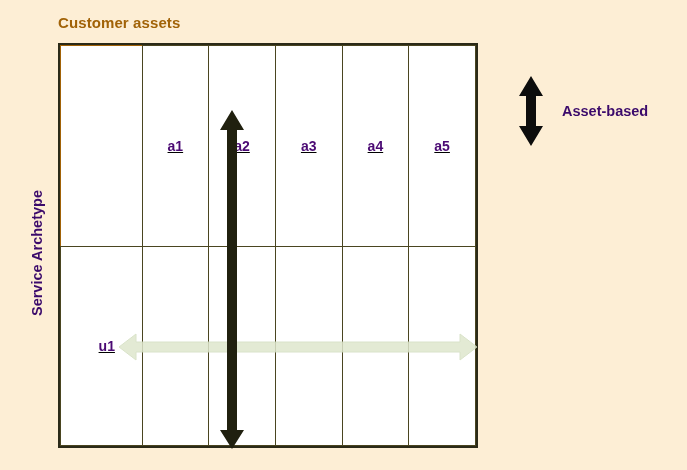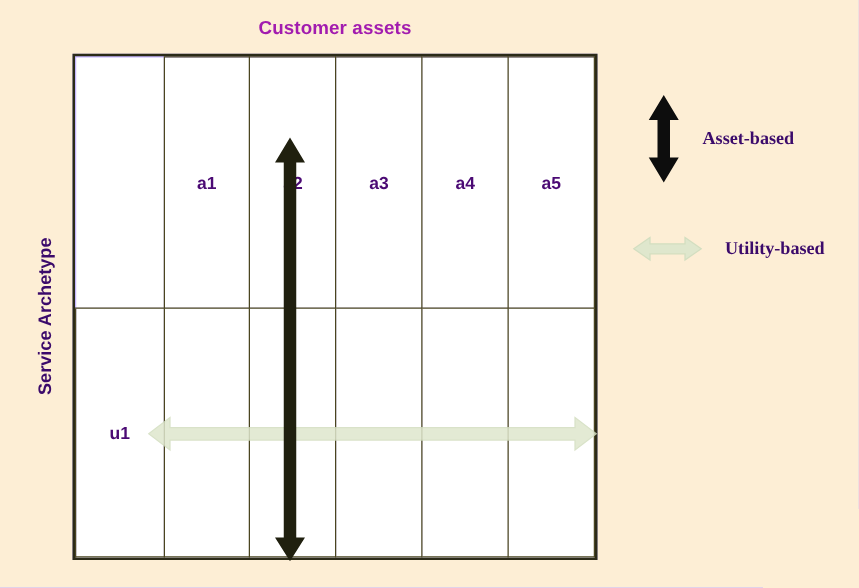--- a/index.html
+++ b/index.html
@@ -21,24 +21,23 @@
     width: 687px;
     height: 470px;
   }
 
   
   #chart-title {
     position: absolute;
     left: 58px;
     top: 14px;
     width: 420px;
-    text-align: center;
     font-size: 15px;
     font-weight: 600;
-    color: #a21caf;
+    color: #a16207;
     letter-spacing: 0.1px;
     white-space: nowrap;
   }
 
   
   #y-axis-label {
     position: absolute;
     left: -63px;
     top: 245px;
     width: 200px;
@@ -51,44 +50,45 @@
     white-space: nowrap;
   }
 
   
   #matrix {
     position: absolute;
     left: 58px;
     top: 43px;
     width: 420px;
     height: 405px;
-    background: #c4b5fd;
+    background: #a16207;
     border: 2px solid #2b2a18;
     box-sizing: border-box;
+    text-decoration: underline;
   }
   #matrix table {
     width: 100%;
     height: 100%;
     border-collapse: collapse;
     table-layout: fixed;
   }
   #matrix td {
     border: 1px solid #4a4520;
     background: #ffffff;
     text-align: center;
     vertical-align: middle;
     font-size: 14px;
     font-weight: 700;
     color: #4b0a74;
     padding: 0;
   }
   #matrix td.corner-cell { border-top: none; border-left: none; }
   #matrix tr.header-row td { height: 68px; }
   #matrix tr.data-row td { height: 67.4px; }
-  #matrix td.rowhead { width: 70px; }
+  #matrix td.rowhead { width: 70px; padding-left: 11px; }
   #matrix td.datacell { }
 
   
   #arrow-overlay {
     position: absolute;
     left: 0; top: 0;
     width: 687px;
     height: 470px;
     pointer-events: none;
   }
@@ -98,21 +98,20 @@
     position: absolute;
     left: 500px;
     top: 70px;
     width: 187px;
     height: 175px;
   }
   .legend-row {
     position: absolute;
     display: flex;
     align-items: center;
-    font-family: Liberation Serif, serif;
   }
   #legend-asset-row { left: 18px; top: 5px; }
   #legend-utility-row { left: 6px; top: 118px; }
   .legend-label {
     font-size: 14.5px;
     font-weight: 600;
     color: #3b0a6b;
     white-space: nowrap;
     margin-left: 18px;
   }
@@ -170,22 +169,16 @@
 
   <div id="legend">
 
     <div class="legend-row" id="legend-asset-row">
       <svg class="legend-swatch" width="26" height="72" viewBox="0 0 26 72">
         <polygon points="13,1 25,21 18,21 18,51 25,51 13,71 1,51 8,51 8,21 1,21" fill="#0d0d0d"></polygon>
       </svg>
       <span class="legend-label">Asset-based</span>
     </div>
 
-    <div class="legend-row" id="legend-utility-row">
-      <svg class="legend-swatch" width="56" height="22" viewBox="0 0 56 22">
-        <polygon points="1,11 14,2 14,7 42,7 42,2 55,11 42,20 42,15 14,15 14,20" fill="#dfe7cd" stroke="#d3dec0" stroke-width="1"></polygon>
-      </svg>
-      <span class="legend-label">Utility-based</span>
-    </div>
 
   </div>
 
 </div>
 
 </body></html>

